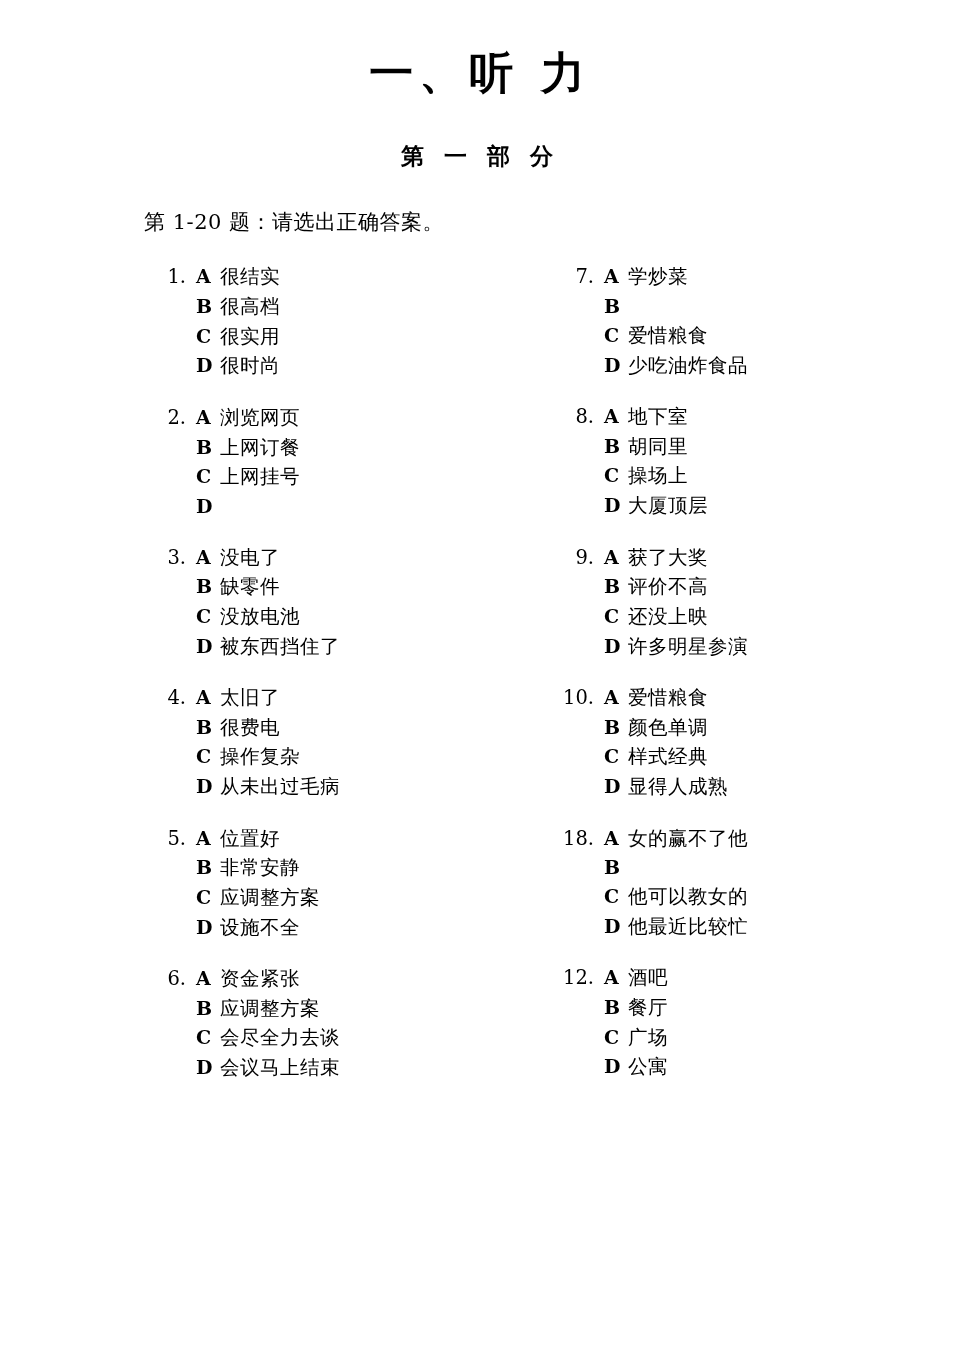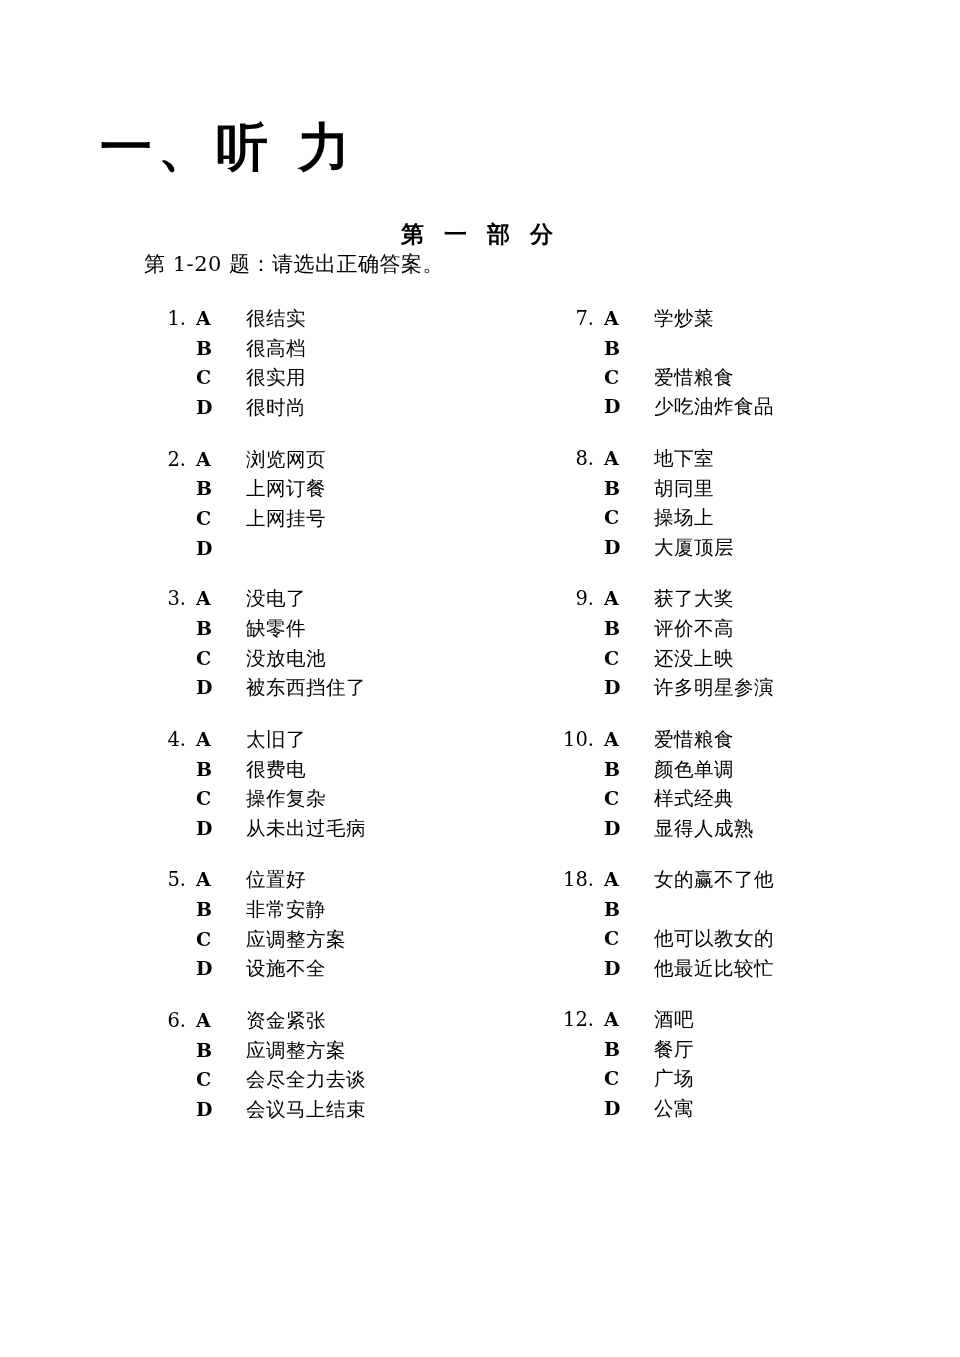--- a/index.html
+++ b/index.html
@@ -16,35 +16,37 @@
     overflow: hidden;
   }
   .page {
     width: 960px;
     height: 1357px;
     position: relative;
     box-sizing: border-box;
     padding: 0 100px;
   }
   .doc-title {
-    font-size: 52px;
+    text-align: center;
+    font-size: 44px;
     font-weight: bold;
     letter-spacing: 6px;
-    margin-top: 118px;
+    margin-top: 49px;
     line-height: 1.1;
   }
   .section-title {
     text-align: center;
     font-size: 23px;
     font-weight: bold;
     letter-spacing: 6px;
     margin-top: 44px;
   }
   .instruction {
     font-size: 21px;
+    margin-top: 36px;
     margin-left: 44px;
     letter-spacing: 0.5px;
   }
   .columns {
     display: flex;
     margin-top: 26px;
     margin-left: 44px;
     gap: 108px;
   }
   .col {
@@ -68,21 +70,20 @@
   }
   .q-letter {
     width: 24px;
     flex: none;
     font-weight: bold;
     font-size: 19px;
   }
   .q-text {
     flex: 1;
     letter-spacing: 0.5px;
-    margin-left: 26px;
   }
 </style>
 </head>
 <body>
 
 <div class="page">
 
   <div class="doc-title">一、听 力</div>
 
   <div class="section-title">第 一 部 分</div>

